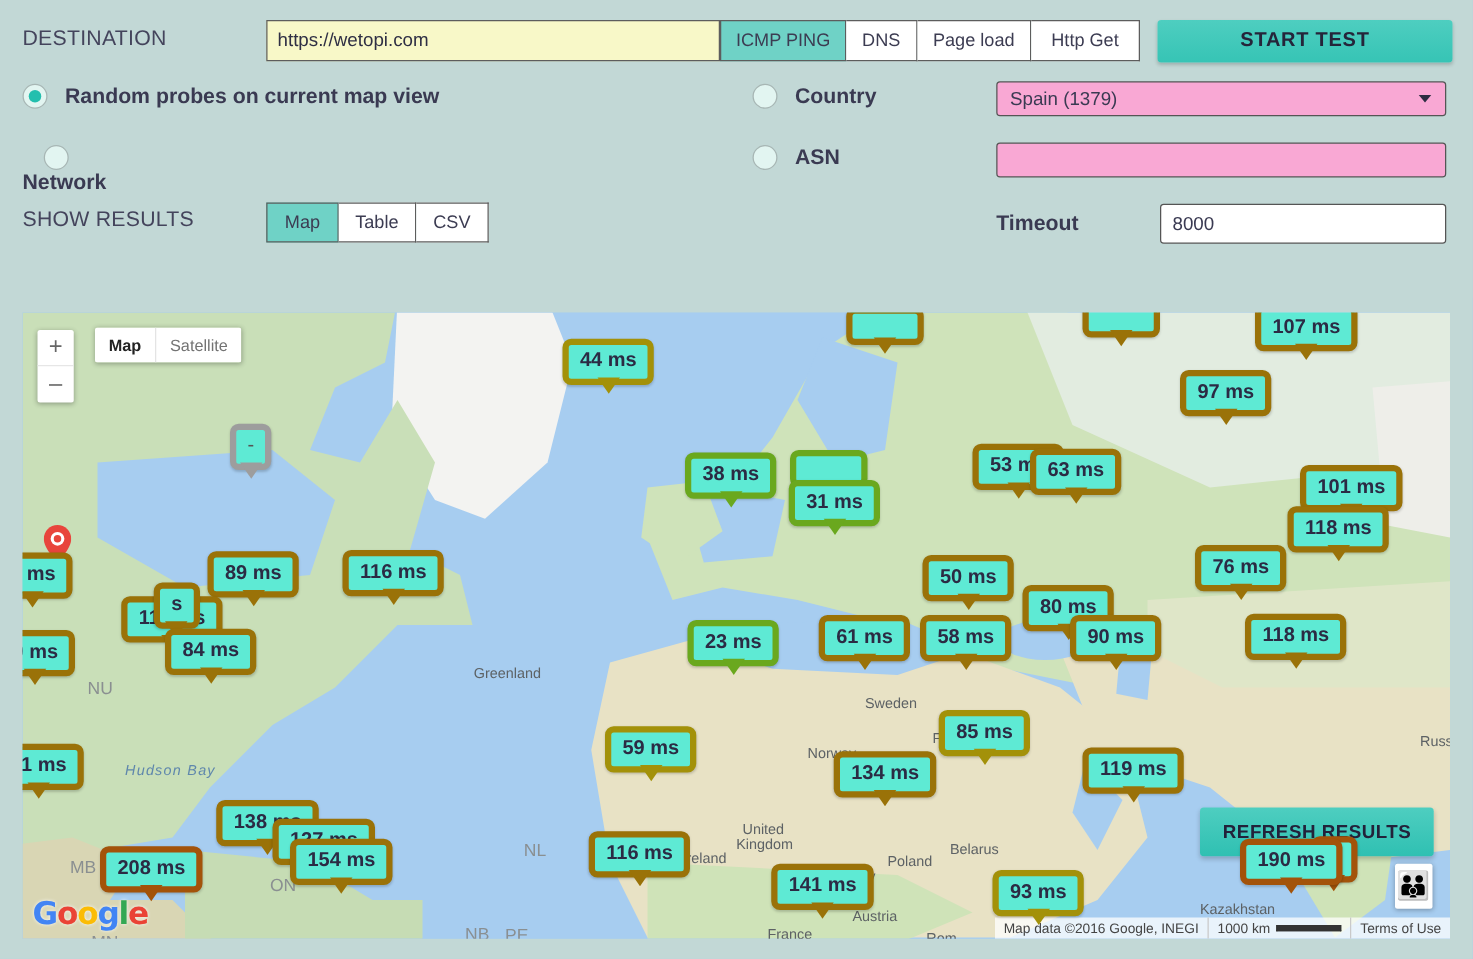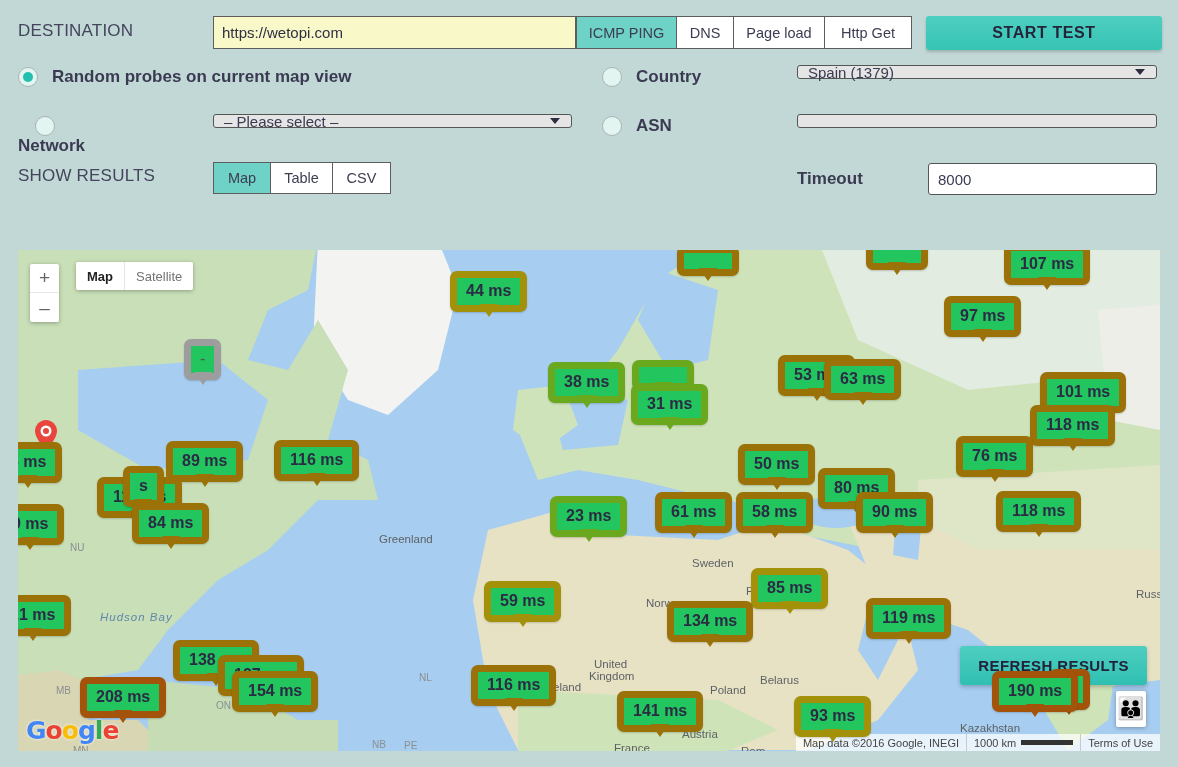--- a/index.html
+++ b/index.html
@@ -75,22 +75,22 @@
     content: ""; position: absolute; left: 4px; top: 4px;
     width: 10px; height: 10px; border-radius: 50%; background: #23bfae;
   }
 
   #r-random { left: 18px; top: 67px; }
   #r-network { left: 18px; top: 116px; flex-direction: column; }
   #r-country { left: 602px; top: 67px; }
   #r-asn { left: 602px; top: 116px; }
 
   .selectbox, .textbox {
-    position: absolute; height: 14px;
-    background: #e5e5e5; border: 1px solid #555; border-radius: 3px;
+    position: absolute; height: 28px;
+    background: #f9a8d4; border: 1px solid #555; border-radius: 3px;
     font-size: 15px; color: #3a3a52;
     display: flex; align-items: center; padding: 0 10px;
     cursor: pointer;
   }
   .selectbox .caret {
     position: absolute; right: 11px; top: 50%; transform: translateY(-50%);
     width: 0; height: 0;
     border-left: 5px solid transparent; border-right: 5px solid transparent;
     border-top: 6px solid #2d2d42;
   }
@@ -121,21 +121,21 @@
   #map {
     position: absolute; left: 18px; top: 250px;
     width: 1142px; height: 501px;
     overflow: hidden;
     background: #a5cdf0;
   }
   #map-land { position: absolute; inset: 0; }
   .lm { position: absolute; font-size: 11.5px; color: #5d6265;
         font-family: "Liberation Sans", sans-serif; white-space: nowrap; }
   .lm.ocean { font-style: italic; color: #5f87ac; letter-spacing: 1px; }
-  .lm.st    { font-size: 10px; color: #8a8f91; }
+  .lm.st    { font-size: 14px; color: #8a8f91; }
 
   
   #zoom-ctl {
     position: absolute; left: 12px; top: 14px; width: 29px;
     background: #fff; border-radius: 2px;
     box-shadow: 0 1px 4px rgba(0,0,0,.3); z-index: 30;
   }
   #zoom-ctl div {
     height: 29px; display: flex; align-items: center; justify-content: center;
     font-size: 19px; color: #666; cursor: pointer; user-select: none;
@@ -188,21 +188,21 @@
     border: none; border-radius: 3px;
     padding: 11px 18px; color: #22223a; font-weight: bold;
     font-size: 15px; letter-spacing: .4px; cursor: pointer;
     box-shadow: 0 2px 4px rgba(0,0,0,.22);
     font-family: "Liberation Sans", sans-serif;
   }
 
   
   .marker {
     position: absolute; z-index: 20;
-    background: #22c55e; border: 7px solid #ef4444; border-radius: 7px;
+    background: #5eead4; border: 5px solid #ef4444; border-radius: 7px;
     padding: 4px 9px 5px; font-size: 16px; font-weight: bold;
     color: #2b2b44; white-space: nowrap; cursor: pointer;
     box-shadow: 0 1px 2px rgba(0,0,0,.18);
   }
   .marker::after {
     content: ""; position: absolute; left: 50%; bottom: -12px;
     transform: translateX(-50%);
     width: 0; height: 0;
     border-left: 9px solid transparent; border-right: 9px solid transparent;
     border-top: 13px solid #9a7208;
@@ -255,24 +255,20 @@
   <div class="radio-row" id="r-country">
     <span class="radio"></span>
     <span class="lbl-bold">Country</span>
   </div>
 
   <div class="radio-row" id="r-asn">
     <span class="radio"></span>
     <span class="lbl-bold">ASN</span>
   </div>
 
-  <div class="selectbox" id="network-select">
-    <span>– Please select –</span>
-    <span class="caret"></span>
-  </div>
 
   <div class="selectbox" id="country-select">
     <span>Spain (1379)</span>
     <span class="caret"></span>
   </div>
 
   <div class="textbox" id="asn-input">
     <span></span>
   </div>
 

